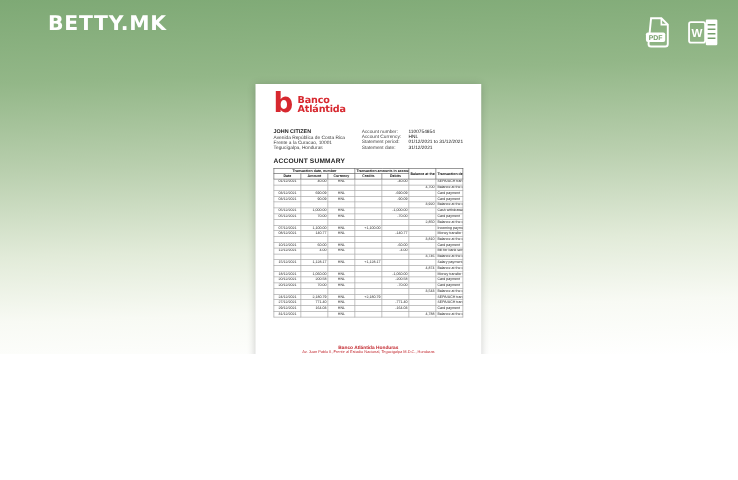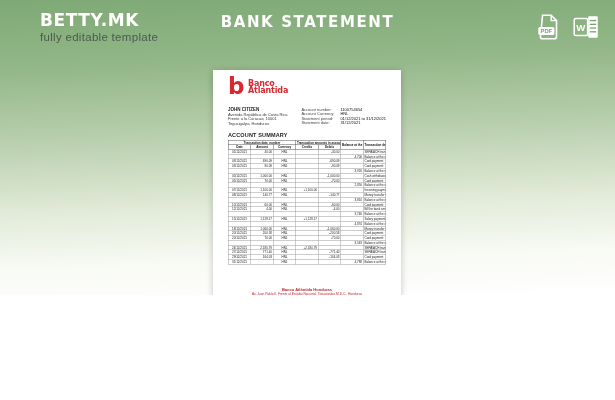--- a/index.html
+++ b/index.html
@@ -50,22 +50,20 @@
   .doc-footer .f-name{font-size:8px;font-weight:bold;line-height:9px;}
   .doc-footer .f-line{font-size:6.5px;line-height:8px;}
   .black-bar{position:absolute;left:0;right:0;bottom:0;height:26px;background:#2b2b2b;}
 </style>
 </head>
 <body>
 
 <div class="stage">
 
   <div class="brand">BETTY.MK</div>
-  <div class="tagline">fully editable template</div>
-  <div class="page-title">BANK STATEMENT</div>
 
   <div class="dl-icons">
     <svg class="dl-btn" viewBox="0 0 28 28">
       <path d="M8,3 h8 l5,5 v15 a2,2 0 0 1 -2,2 h-11 a2,2 0 0 1 -2,-2 z" fill="none" stroke="#ffffff" stroke-width="1.5"></path>
       <path d="M16,3 v5 h5" fill="none" stroke="#ffffff" stroke-width="1.3"></path>
       <rect x="4" y="14" width="15" height="7.5" rx="1.5" fill="#ffffff"></rect>
       <text x="11.5" y="19.8" font-size="5.4" font-weight="bold" fill="#76a06c" text-anchor="middle" font-family="Liberation Sans, sans-serif">PDF</text>
     </svg>
     <svg class="dl-btn" viewBox="0 0 28 28">
       <rect x="16" y="4" width="9" height="20" rx="1" fill="#ffffff"></rect>

